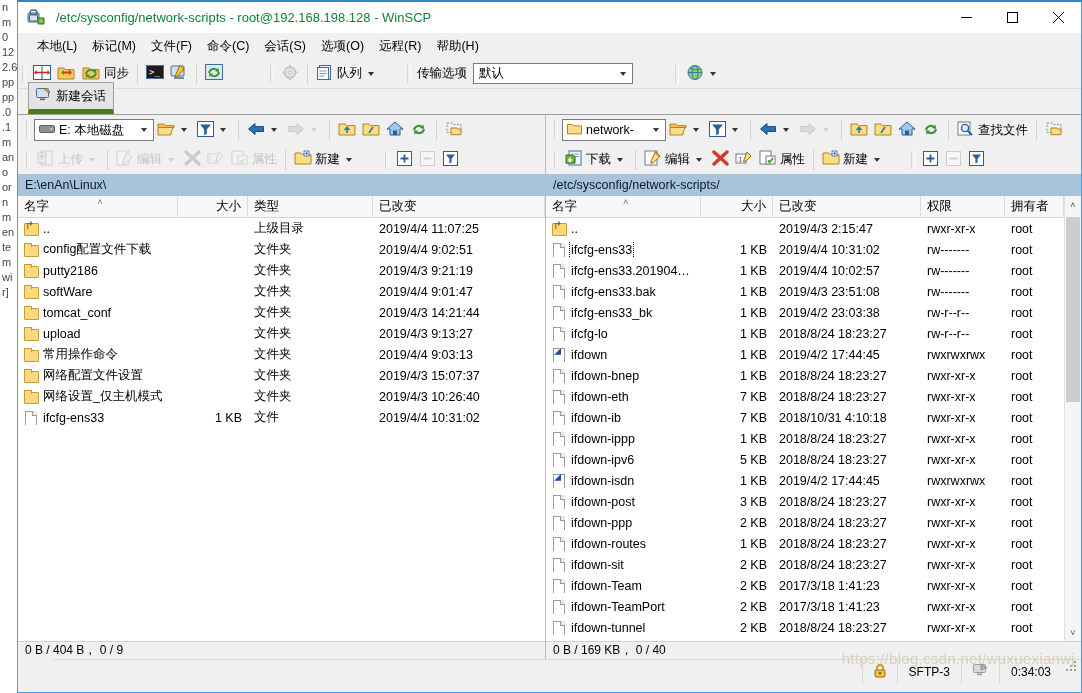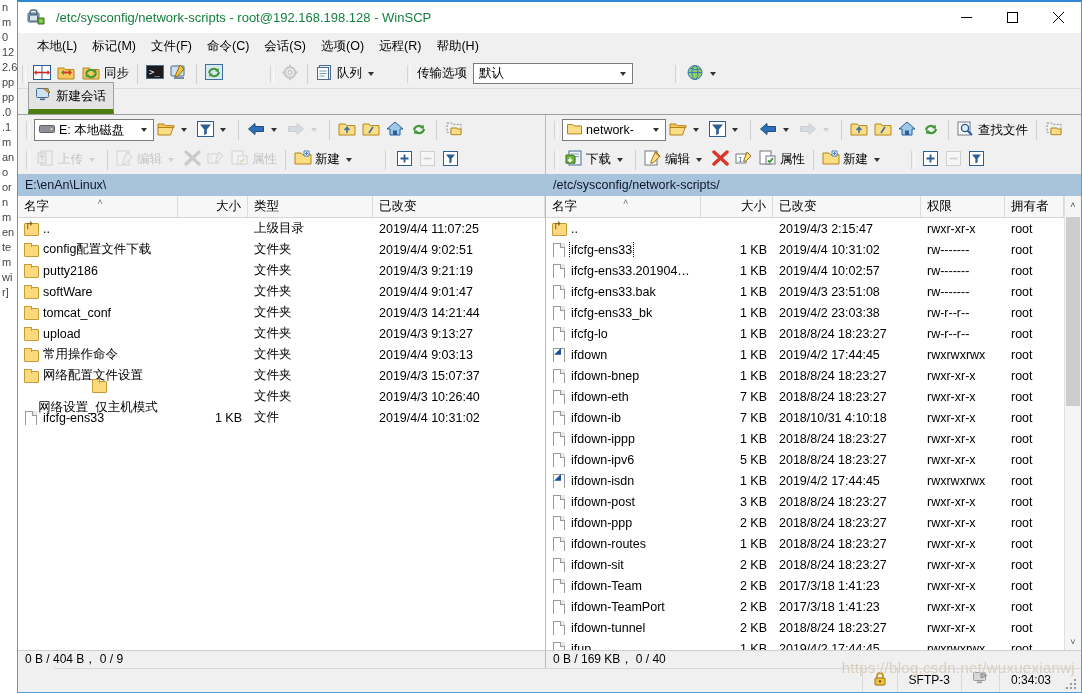--- a/index.html
+++ b/index.html
@@ -232,22 +232,22 @@
     background: #cdcdcd;
   }
 
   
   .pstatus {
     height: 18px; background: #f0f0f0; border-top: 1px solid #d0d0d0;
     display: flex; align-items: center; padding-left: 7px;
     font-size: 12px; flex: none;
   }
   .botbar {
-    height: 24px; background: #f0f0f0; border-top: 1px solid #d8d8d8;
-    display: flex; align-items: flex-end; flex: none; position: relative; margin-left: 36px;
+    height: 33px; background: #f0f0f0; border-top: 1px solid #d8d8d8;
+    display: flex; align-items: flex-start; flex: none; position: relative; margin-left: 36px;
   }
   .bspacer { flex: 1; }
   .bcell {
     height: 24px; display: flex; align-items: center; justify-content: center;
     padding: 0 11px; font-size: 12px; color: #000;
     border-left: 1px solid #d8d8d8;
   }
   .grip-corner {
     width: 14px; height: 14px; margin-left: 3px; margin-right: 2px;
     background:
@@ -781,21 +781,21 @@
               <div class="frow">
                 <div class="fcell name" style="width: 160px;">
                   <span class="ico folder"></span>
                   <span>网络配置文件设置</span>
                 </div>
                 <div class="fcell num" style="width: 70px;"></div>
                 <div class="fcell" style="width: 125px;">文件夹</div>
                 <div class="fcell" style="width: auto; flex: 1 1 0%;">2019/4/3  15:07:37</div>
               </div>
               <div class="frow">
-                <div class="fcell name" style="width: 160px; flex-direction: column;">
+                <div class="fcell name" style="width: 160px;">
                   <span class="ico folder"></span>
                   <span>网络设置_仅主机模式</span>
                 </div>
                 <div class="fcell num" style="width: 70px;"></div>
                 <div class="fcell" style="width: 125px;">文件夹</div>
                 <div class="fcell" style="width: auto; flex: 1 1 0%;">2019/4/3  10:26:40</div>
               </div>
               <div class="frow">
                 <div class="fcell name" style="width: 160px;">
                   <span class="ico file"></span>

